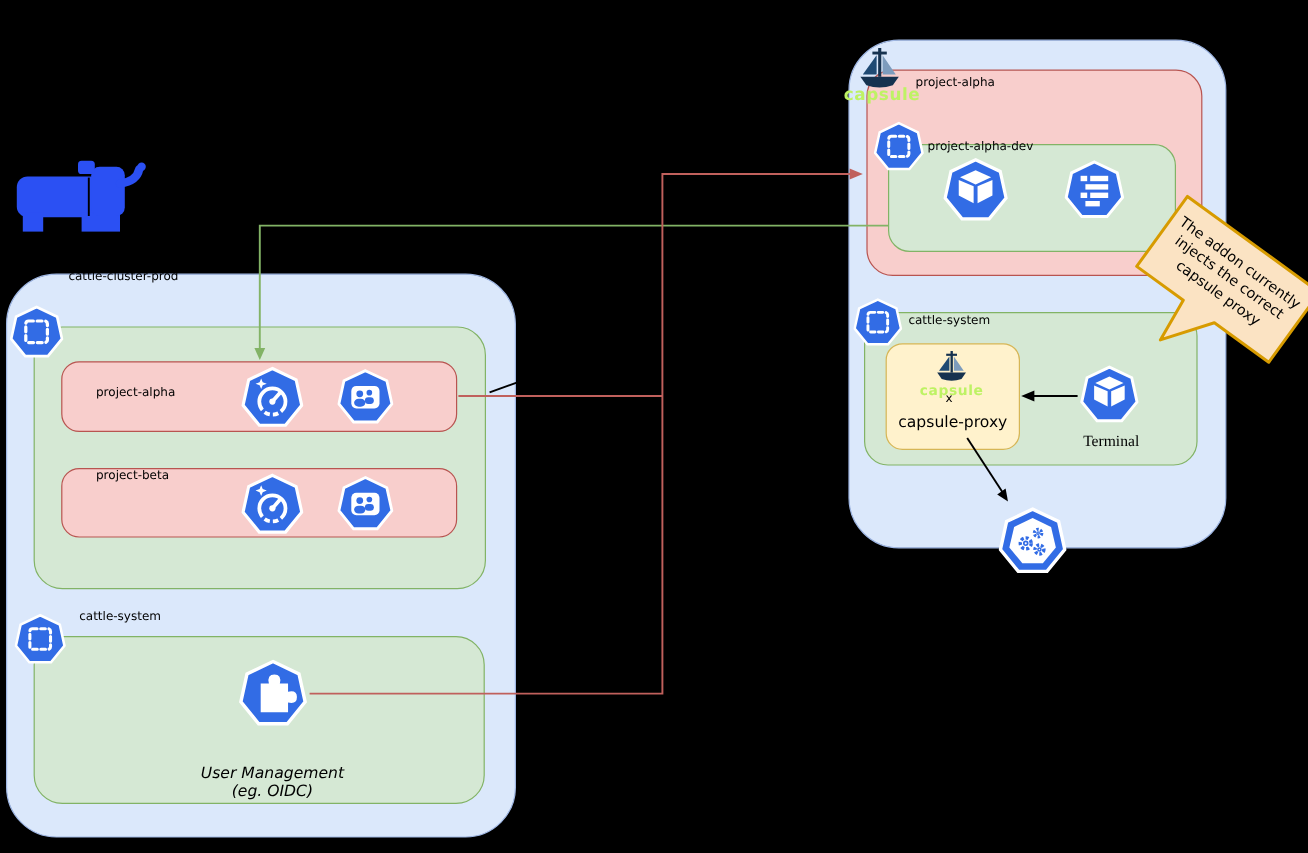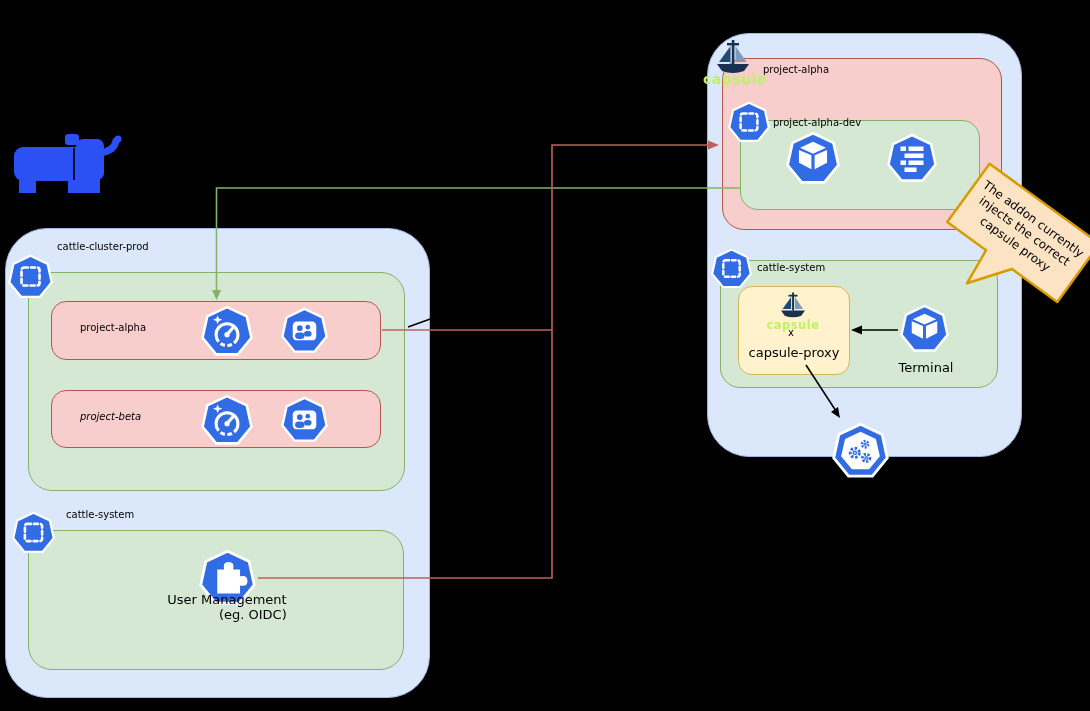--- a/index.html
+++ b/index.html
@@ -5,21 +5,21 @@
   html,body{margin:0;padding:0;background:#000;}
   #canvas{position:relative;width:1090px;height:711px;background:#000;overflow:hidden;
           font-family:"DejaVu Sans","Liberation Sans",sans-serif;color:#000;}
   .box{position:absolute;box-sizing:border-box;}
   .cluster{background:#dbe8fb;border:1.5px solid #9fb7e4;border-radius:42px;}
   .gbox{background:#d5e8d4;border:1.5px solid #82b366;border-radius:24px;}
   .rbox{background:#f8cecc;border:1.5px solid #b85450;border-radius:15px;}
   .ybox{background:#fff2cc;border:1.5px solid #d6b656;border-radius:14px;}
   .lbl{position:absolute;font-size:10px;line-height:1.15;white-space:nowrap;z-index:6;}
   .lbl.small{font-size:13px;}
-  .center{transform:translateX(-50%);text-align:right;white-space:normal;}
+  .center{transform:translateX(-50%);text-align:center;white-space:normal;}
   .preline{white-space:pre-line;}
   .wordmark{position:absolute;z-index:6;font-weight:bold;color:#bef264;letter-spacing:.5px;transform:translateX(-50%);}
   svg.overlay{position:absolute;left:0;top:0;z-index:4;pointer-events:none;}
   #callout{position:absolute;left:954px;top:195px;width:140px;height:74px;
            transform:rotate(36deg);z-index:9;}
   #callout svg{position:absolute;left:0;top:0;overflow:visible;}
   #callout .callout-text{position:absolute;left:0;top:0;width:140px;height:74px;
            display:flex;align-items:center;justify-content:center;text-align:center;
            font-size:12px;line-height:1.3;}
 </style>
@@ -27,41 +27,41 @@
 <body>
 
 <div id="canvas">
 
   <div class="box cluster" style="left:5px;top:228px;width:425px;height:470px;"></div>
   <div class="box gbox" style="left:28px;top:272px;width:377px;height:219px;"></div>
   <div class="box rbox" style="left:51px;top:301px;width:330px;height:59px;"></div>
   <div class="box rbox" style="left:51px;top:390px;width:330px;height:58px;"></div>
   <div class="box gbox" style="left:28px;top:530px;width:376px;height:140px;"></div>
 
-  <div class="lbl" style="left:57px;top:241px;">cattle-cluster-prod</div>
+  <div class="lbl" style="left:57px;top:225px;">cattle-cluster-prod</div>
   <div class="lbl" style="left:80px;top:322px;">project-alpha</div>
-  <div class="lbl" style="left:80px;top:411px;font-style:italic;">project-beta</div>
+  <div class="lbl" style="left:80px;top:391px;">project-beta</div>
   <div class="lbl" style="left:66px;top:509px;">cattle-system</div>
-  <div class="lbl small center preline" style="left:227px;top:593px;">User Management
+  <div class="lbl small center preline" style="left:227px;top:638px;font-style:italic;">User Management
 (eg. OIDC)</div>
 
   <div class="box cluster" style="left:707px;top:33px;width:315px;height:424px;"></div>
   <div class="box rbox" style="left:722px;top:58px;width:280px;height:172px;border-radius:22px;"></div>
   <div class="box gbox" style="left:740px;top:120px;width:240px;height:90px;border-radius:18px;"></div>
   <div class="box gbox" style="left:720px;top:260px;width:278px;height:128px;border-radius:20px;"></div>
   <div class="box ybox" style="left:738px;top:286px;width:112px;height:89px;"></div>
 
   <div class="lbl" style="left:763px;top:64px;">project-alpha</div>
   <div class="lbl" style="left:773px;top:117px;">project-alpha-dev</div>
   <div class="lbl" style="left:757px;top:262px;">cattle-system</div>
   <div class="wordmark" style="left:735px;top:71px;font-size:14px;">capsule</div>
   <div class="wordmark" style="left:793px;top:318px;font-size:11.5px;">capsule</div>
   <div class="lbl" style="left:788px;top:327px;font-size:10px;z-index:7;">x</div>
   <div class="lbl small center" style="left:794px;top:346px;">capsule-proxy</div>
-  <div class="lbl small center" style="left:926px;top:361px;">Terminal</div>
+  <div class="lbl small center" style="left:926px;top:361px;font-family:Liberation Serif, serif;">Terminal</div>
 
   <svg class="overlay" width="1090" height="711" viewBox="0 0 1090 711">
     <defs>
       <symbol id="i-ns" viewBox="0 0 100 100">
         <polygon points="50,4 88,22 97,63 71,95 29,95 3,63 12,22" fill="#326ce5" stroke="#fff" stroke-width="5"></polygon>
         <rect x="30" y="30" width="40" height="40" rx="5" fill="none" stroke="#fff" stroke-width="6" stroke-dasharray="9 7" stroke-linecap="round"></rect>
       </symbol>
       <symbol id="i-limits" viewBox="0 0 100 100">
         <polygon points="50,4 88,22 97,63 71,95 29,95 3,63 12,22" fill="#326ce5" stroke="#fff" stroke-width="5"></polygon>
         <circle cx="50" cy="57" r="21" fill="none" stroke="#fff" stroke-width="6" stroke-dasharray="18 5 9 5 9 5 200"></circle>

